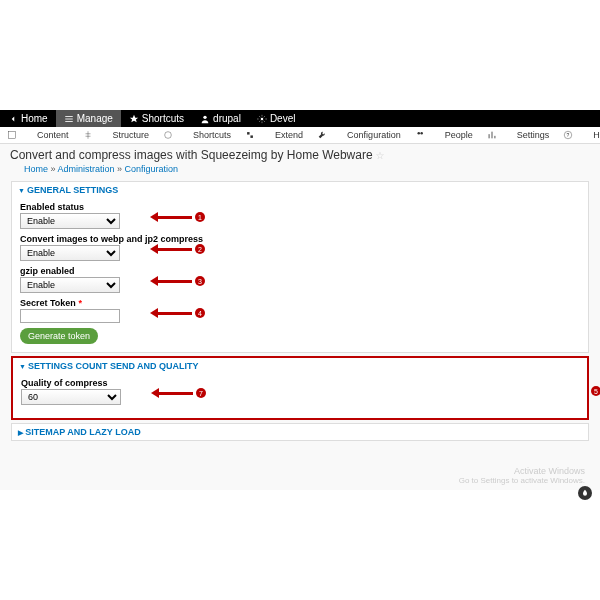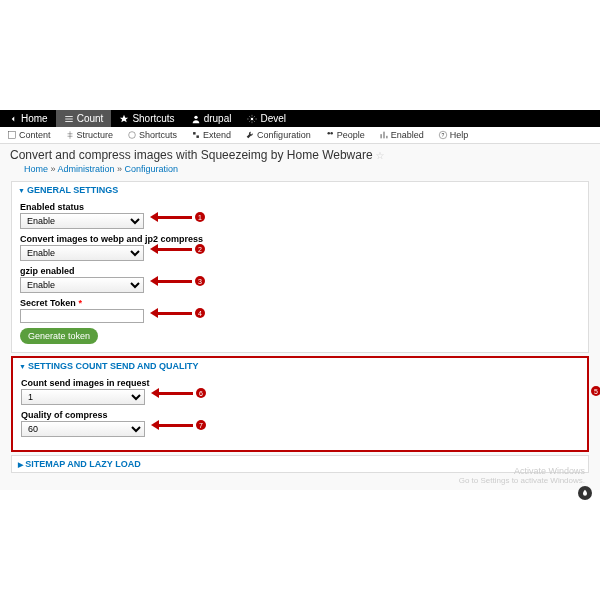--- a/index.html
+++ b/index.html
@@ -2,34 +2,34 @@
 <html><head>
 <meta charset="utf-8">
 <style>
 * { margin:0; padding:0; box-sizing:border-box; }
 body { font-family:Arial,sans-serif; font-size:11px; background:#fff; width:600px; height:600px; position:relative; overflow:hidden; }
 .canvas { position:absolute; top:110px; left:0; right:0; bottom:110px; background:#f9f9f9; }
 .topbar { background:#000; padding:0; display:flex; }
 .topbar-item { color:#fff; padding:3px 8px; font-size:10px; display:flex; align-items:center; gap:3px; cursor:pointer; }
 .topbar-item.active { background:#555; }
 .adminbar { background:#fff; border-bottom:1px solid #ddd; display:flex; padding:1px 0; }
-.admin-item { color:#333; padding:2px 7px; font-size:9px; display:flex; align-items:center; gap:2px; cursor:pointer; }
+.admin-item { color:#333; padding:2px 7px; font-size:9px; display:flex; align-items:center; gap:20px; cursor:pointer; }
 .icon { width:10px; height:10px; fill:currentColor; }
 .page-title { padding:4px 10px 2px; font-size:12px; color:#333; }
 .breadcrumb { padding:0 24px 4px; font-size:9px; color:#0074bd; }
 .breadcrumb span.sep { color:#555; }
 .panel { margin:3px 11px; border:1px solid #ddd; background:#fff; }
 .panel-head { color:#0074bd; padding:3px 6px; font-size:9px; font-weight:bold; cursor:pointer; }
 .panel-head::before { content:"▼ "; font-size:7px; }
 .panel-head.closed::before { content:"▶ "; font-size:7px; }
 .panel-body { padding:4px 8px 8px; }
 .field { margin-bottom:5px; position:relative; }
 .field label { display:block; font-size:9px; font-weight:bold; margin-bottom:1px; }
 .req { color:red; }
-.sel, .txt { width:124px; font-size:9px; padding:1px 2px; border:1px solid #aaa; background:linear-gradient(#fff,#eee); }
+.sel, .txt { width:100px; font-size:9px; padding:1px 2px; border:1px solid #aaa; background:linear-gradient(#fff,#eee); }
 .txt { background:#fff; }
 .btn-green { background:#5a9e3d; color:#fff; border:none; padding:3px 8px; font-size:9px; cursor:pointer; border-radius:8px; }
 .panel.highlight { border:2px solid #b00; }
 .arrow { position:absolute; left:130px; width:55px; height:10px; display:flex; align-items:center; }
 .arrow-line { flex:1; height:3px; background:#b00; }
 .arrow-head { width:0; height:0; border-top:5px solid transparent; border-bottom:5px solid transparent; border-right:8px solid #b00; }
 .marker { width:10px; height:10px; background:#b00; border-radius:50%; color:#fff; font-size:7px; display:flex; align-items:center; justify-content:center; margin-left:3px; }
 .star { color:#ccc; font-size:10px; margin-left:3px; }
 .watermark { position:absolute; right:15px; bottom:115px; color:#ccc; font-size:9px; text-align:right; }
 .drupal-logo { position:absolute; right:8px; bottom:100px; width:14px; height:14px; background:#333; border-radius:50%; display:flex; align-items:center; justify-content:center; }
@@ -45,21 +45,21 @@
   <div class="topbar-item">
         <svg class="icon" viewBox="0 0 24 24">
           <path d="M15 6l-6 6 6 6"></path>
         </svg>
         <span>Home</span>
       </div>
   <div class="topbar-item active">
         <svg class="icon" viewBox="0 0 24 24">
           <path d="M3 6h18M3 12h18M3 18h18" stroke="currentColor" stroke-width="2"></path>
         </svg>
-        <span>Count</span>
+        <span>Manage</span>
       </div>
   <div class="topbar-item">
         <svg class="icon" viewBox="0 0 24 24">
           <path d="M12 2l3 7h7l-5.5 4 2 7-6.5-4-6.5 4 2-7L2 9h7z"></path>
         </svg>
         <span>Shortcuts</span>
       </div>
   <div class="topbar-item">
         <svg class="icon" viewBox="0 0 24 24">
           <circle cx="12" cy="8" r="4"></circle>
@@ -112,21 +112,21 @@
         <svg class="icon" viewBox="0 0 24 24">
           <circle cx="9" cy="8" r="3"></circle>
           <circle cx="16" cy="8" r="3"></circle>
         </svg>
         <span>People</span>
       </div>
   <div class="admin-item">
         <svg class="icon" viewBox="0 0 24 24">
           <path d="M5 20V10M12 20V4M19 20v-6" stroke="currentColor" stroke-width="2"></path>
         </svg>
-        <span>Enabled</span>
+        <span>Settings</span>
       </div>
   <div class="admin-item">
         <svg class="icon" viewBox="0 0 24 24">
           <circle cx="12" cy="12" r="9" fill="none" stroke="currentColor"></circle>
           <text x="12" y="16" font-size="12" text-anchor="middle">?</text>
         </svg>
         <span>Help</span>
       </div>
 </div>
 
@@ -178,29 +178,20 @@
           </div>
     </div>
     <button class="btn-green">Generate token</button>
   </div>
 </div>
 
 <div class="panel highlight" style="position:relative">
   <div class="side-marker">5</div>
   <div class="panel-head">SETTINGS COUNT SEND AND QUALITY</div>
   <div class="panel-body">
-    <div class="field">
-      <label>Count send images in request</label>
-      <select class="sel"><option>1</option></select>
-      <div class="arrow" style="top:10px">
-            <div class="arrow-head"></div>
-            <div class="arrow-line"></div>
-            <div class="marker">6</div>
-          </div>
-    </div>
     <div class="field">
       <label>Quality of compress</label>
       <select class="sel"><option>60</option></select>
       <div class="arrow" style="top:10px">
             <div class="arrow-head"></div>
             <div class="arrow-line"></div>
             <div class="marker">7</div>
           </div>
     </div>
   </div>

